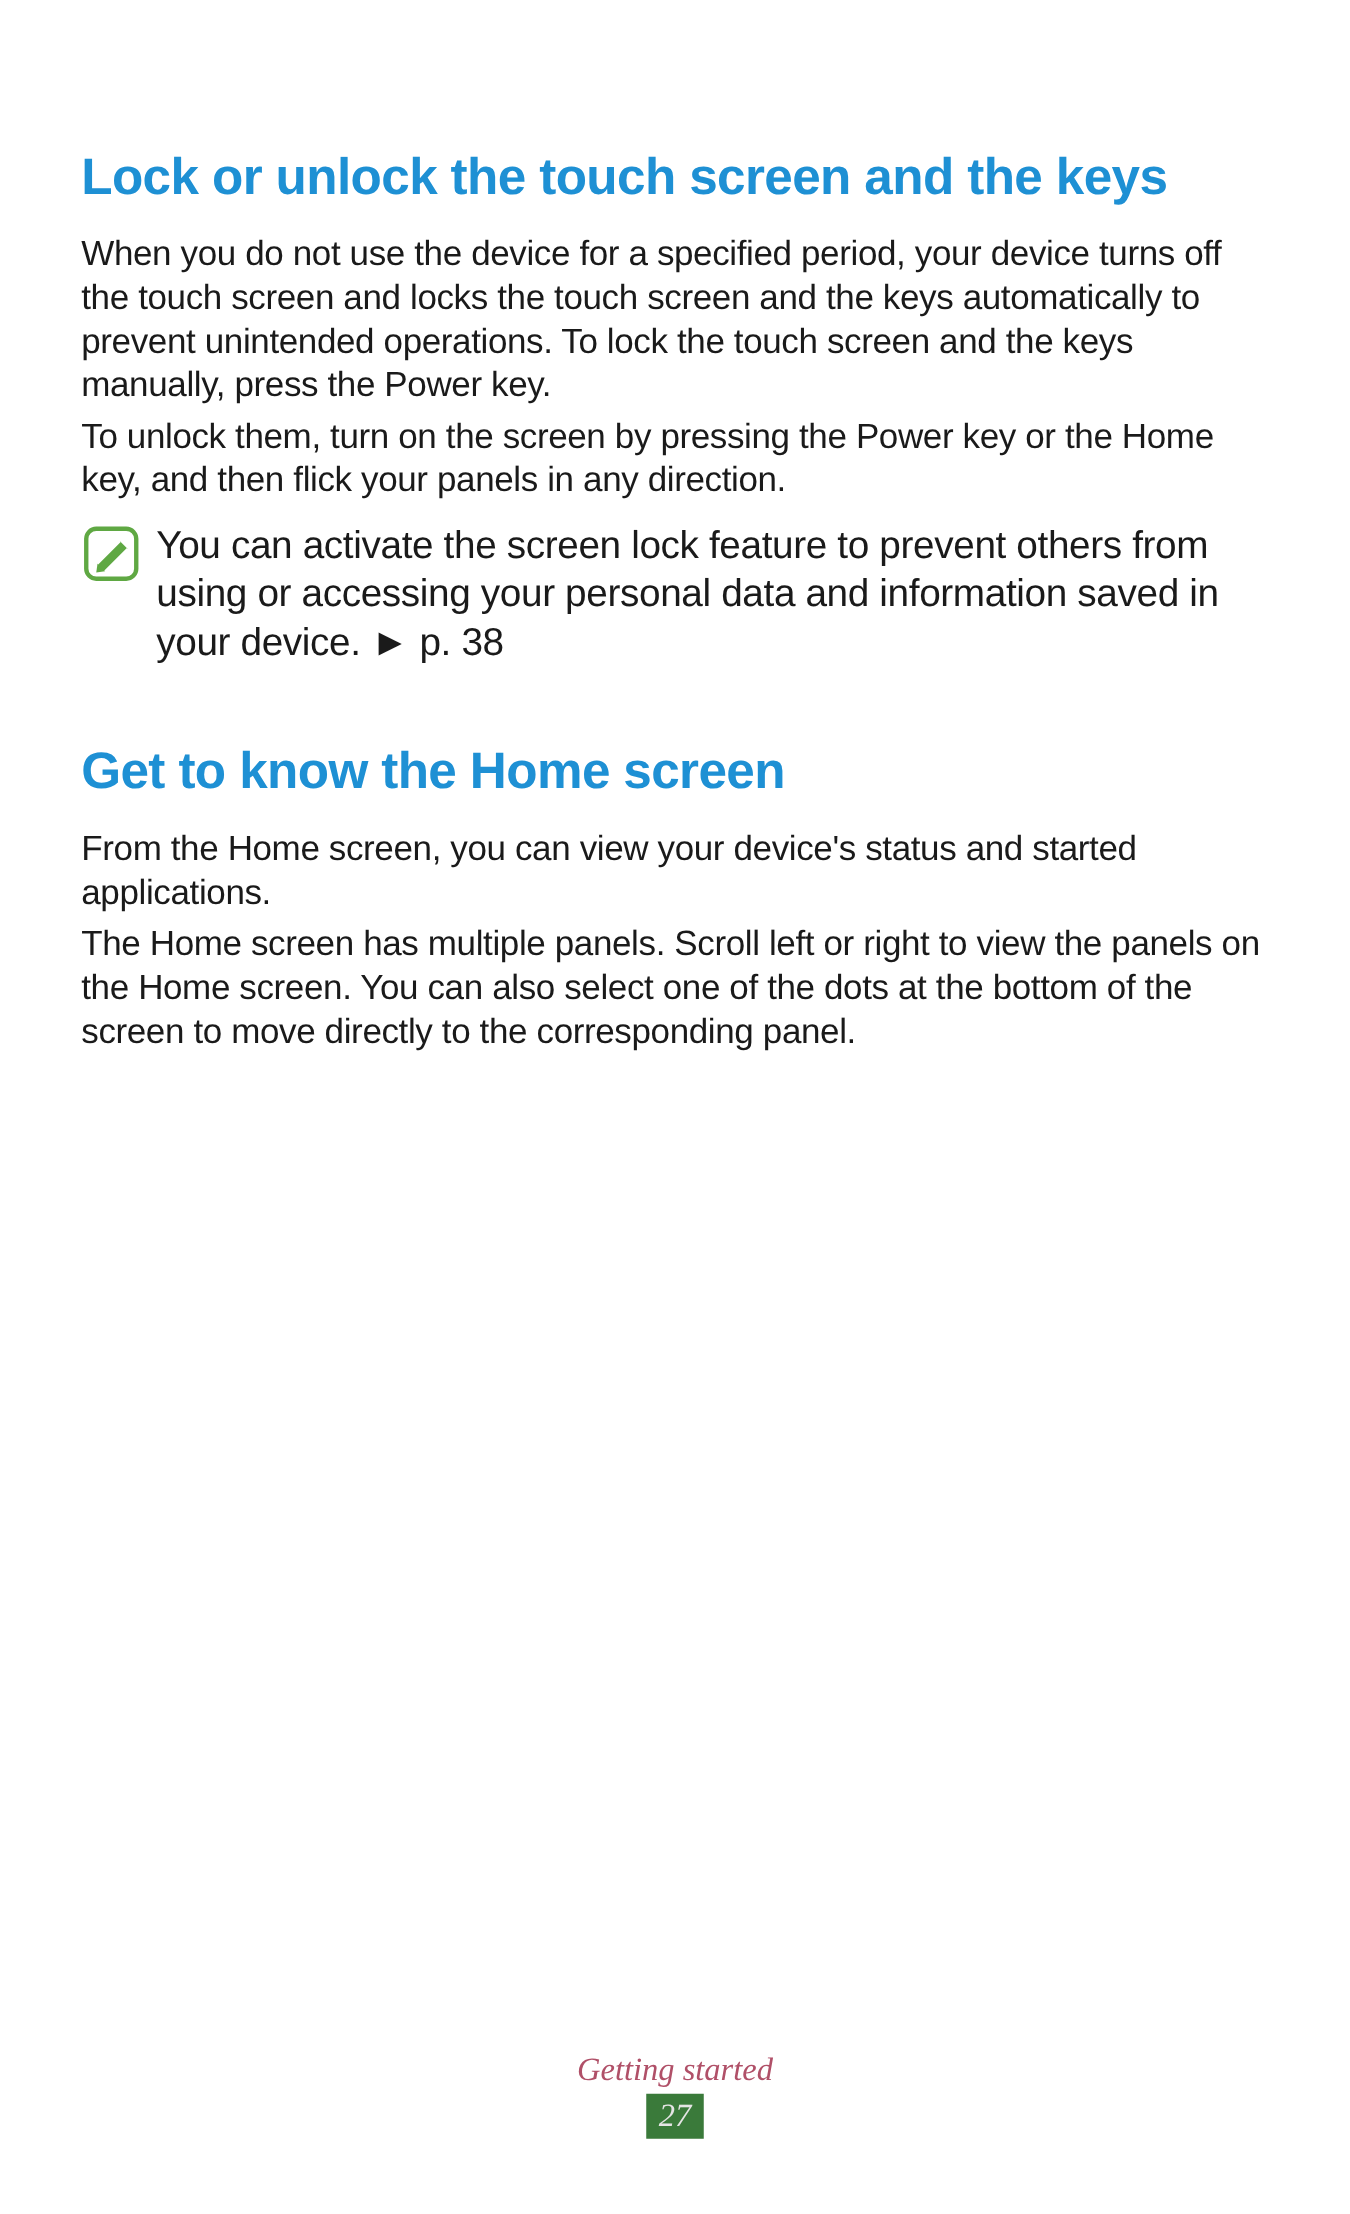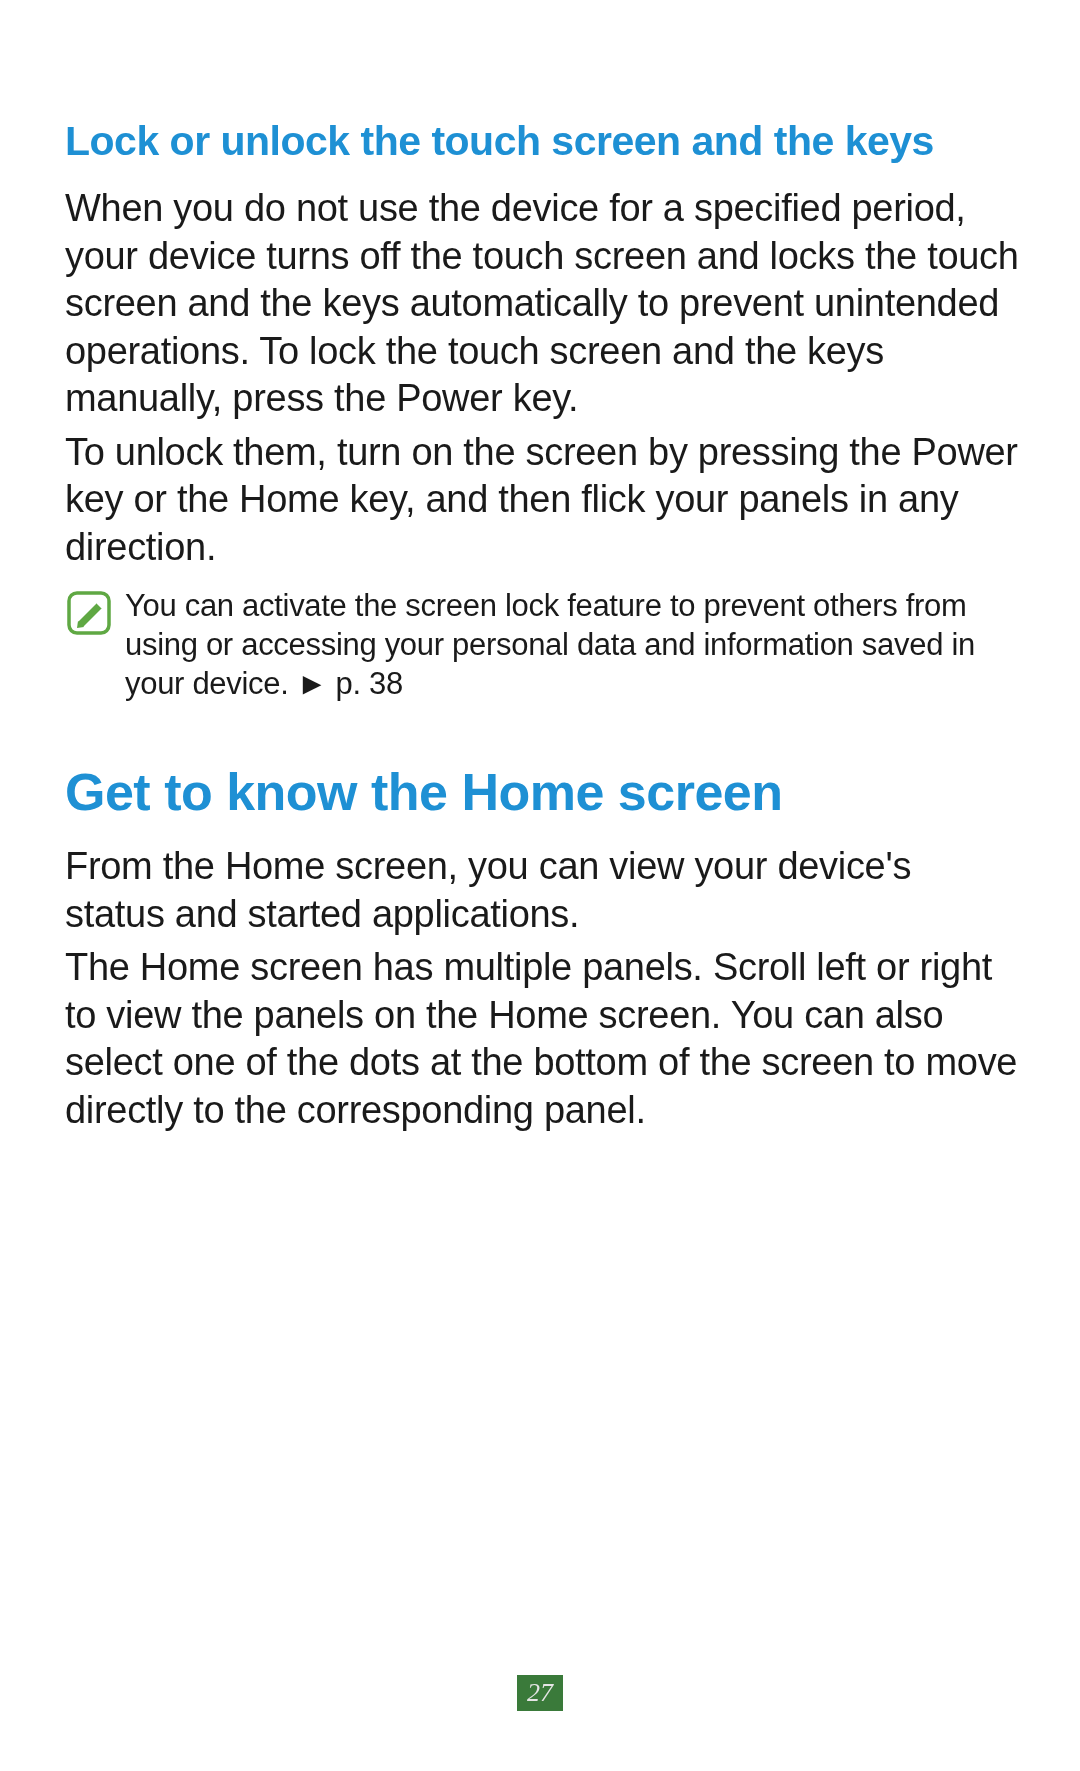--- a/index.html
+++ b/index.html
@@ -20,29 +20,29 @@
       font-weight: 700;
       font-size: 41px;
       line-height: 1.15;
       margin-bottom: 20px;
       letter-spacing: -0.5px;
       margin-top: 48px;
     }
     .heading-2 {
       color: #1e90d4;
       font-weight: 700;
-      font-size: 52px;
+      font-size: 41px;
       line-height: 1.15;
       margin-top: 60px;
       margin-bottom: 20px;
       letter-spacing: -0.5px;
     }
     .body-text {
       color: #1a1a1a;
-      font-size: 38px;
+      font-size: 28px;
       line-height: 1.25;
       margin-bottom: 6px;
       letter-spacing: -0.3px;
     }
     .note-block {
       display: flex;
       align-items: flex-start;
       margin-top: 16px;
       gap: 12px;
       justify-content: flex-end;
@@ -110,14 +110,15 @@
   </div>
 </div>
 
 <h2 class="heading-2">Get to know the Home screen</h2>
 
 <p class="body-text">From the Home screen, you can view your device's status and started applications.</p>
 
 <p class="body-text">The Home screen has multiple panels. Scroll left or right to view the panels on the Home screen. You can also select one of the dots at the bottom of the screen to move directly to the corresponding panel.</p>
 
 <div class="footer">
+  <div class="footer-section">Getting started</div>
   <div class="page-number-box">27</div>
 </div>
 
 </body></html>

